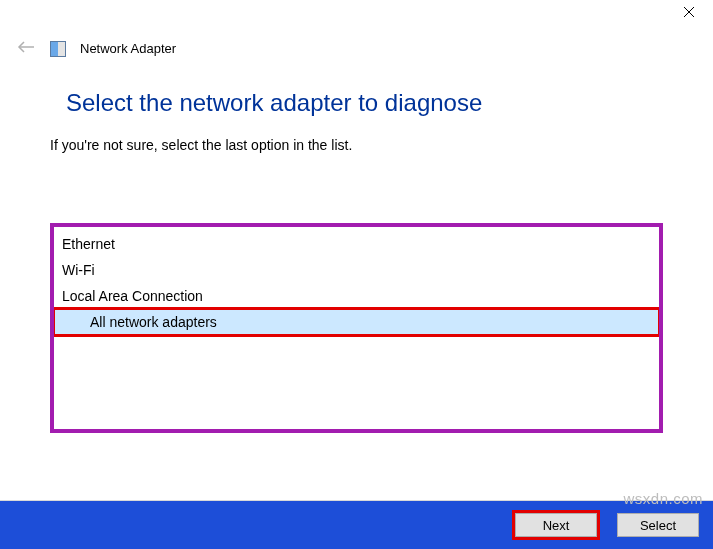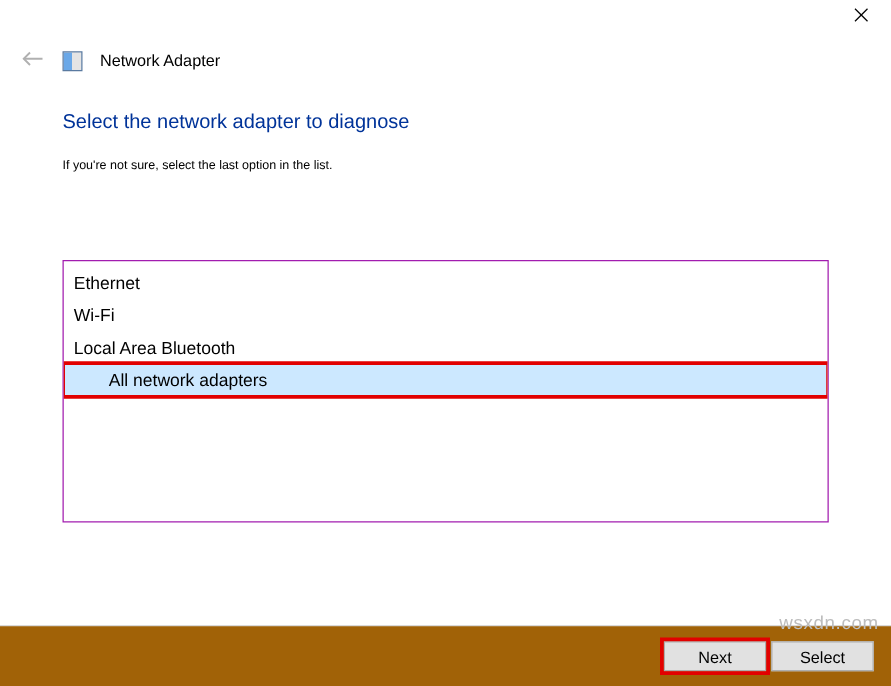--- a/index.html
+++ b/index.html
@@ -36,27 +36,28 @@
       background: linear-gradient(to right, #6aa8e8 0 50%, #e4e4e4 50% 100%);
       display: inline-block;
     }
     .app-title { font-size: 13px; color: #000; text-align: center; }
     .content {
       flex: 1;
       padding: 24px 50px 0 50px;
     }
     .heading {
       color: #003399;
-      font-size: 16px;
+      font-size: 24px;
       font-weight: 400;
       margin-bottom: 20px;
+      margin-left: 16px;
     }
-    .subtext { font-size: 10px; margin-bottom: 70px; }
+    .subtext { font-size: 14px; margin-bottom: 70px; }
     .listbox {
-      border: 1px solid #a21caf;
+      border: 4px solid #a21caf;
       height: 210px;
       overflow-y: auto;
       background: #fff;
       position: relative;
     }
     .listbox-inner { padding: 4px 0; }
     .list-item {
       padding: 2px 8px;
       font-size: 14px;
       line-height: 22px;
@@ -64,25 +65,25 @@
       user-select: none;
     }
     .list-item.selected { background: #cce8ff; }
     .highlight-selected {
       outline: 3px solid #e20000;
       outline-offset: -1px;
       padding-left: 36px;
     }
     .footer {
       border-top: 1px solid #d9d9d9;
-      background: #a16207;
+      background: #1d4ed8;
       padding: 12px 14px;
       display: flex;
       justify-content: flex-end;
-      gap: 4px;
+      gap: 20px;
     }
     .btn {
       min-width: 82px;
       height: 24px;
       font-size: 13px;
       border: 1px solid #adadad;
       background: #e1e1e1;
       cursor: pointer;
       padding: 0 12px;
     }
@@ -122,21 +123,21 @@
   </div>
 
   <div class="content">
     <h1 class="heading">Select the network adapter to diagnose</h1>
     <p class="subtext">If you're not sure, select the last option in the list.</p>
 
     <div class="listbox">
       <div class="listbox-inner">
         <div class="list-item">Ethernet</div>
         <div class="list-item">Wi-Fi</div>
-        <div class="list-item">Local Area Bluetooth</div>
+        <div class="list-item">Local Area Connection</div>
         <div class="list-item selected highlight-selected">All network adapters</div>
       </div>
     </div>
   </div>
 
   <div class="watermark">wsxdn.com</div>
 
   <div class="footer">
     <button class="btn btn-highlight">Next</button>
     <button class="btn">Select</button>

